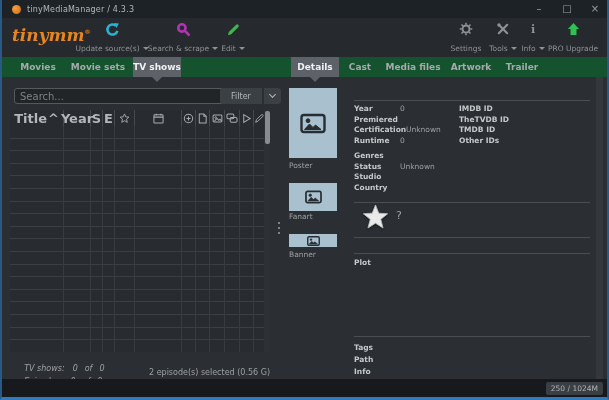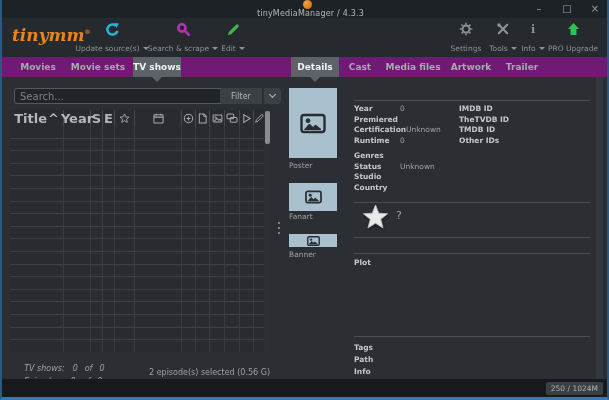--- a/index.html
+++ b/index.html
@@ -5,40 +5,40 @@
   * { margin:0; padding:0; box-sizing:border-box; }
   body { background:#0e0f11; font-family:"DejaVu Sans", sans-serif; }
   .win {
     position:relative; width:609px; height:400px; overflow:hidden;
     background:#2b2f33;
     border-left:2px solid #2a5a84; border-right:2px solid #2a5a84;
     border-bottom:3px solid #2e7bbf;
   }
   
   .titlebar { position:absolute; left:-2px; top:0; width:609px; height:18px;
-    background:#1d2226; display:flex; align-items:center; padding-left:12px;flex-direction:column; }
+    background:#1d2226; display:flex; align-items:center; padding-left:12px; }
   .app-ico { width:9px; height:9px; border-radius:50%;
     background:radial-gradient(circle at 35% 35%, #f3a13c, #c96a12); margin-right:6px; }
   .title-text { font-size:8px; color:#b4b7b9; letter-spacing:.2px; }
   .win-btns { position:absolute; right:8px; top:0; height:18px; display:flex; gap:16px; align-items:center; }
   .win-btn { color:#9b9ea1; font-size:10px; line-height:18px; width:12px; text-align:center; cursor:default; }
   
   .toolbar { position:absolute; left:-2px; top:18px; width:609px; height:39px; background:#26292d; }
   .logo { position:absolute; left:12px; top:7px; font-family:"DejaVu Serif", serif;
     font-style:italic; font-weight:bold; font-size:17px; color:#e8851c; }
   .logo sup { font-size:6px; vertical-align:super; }
   .tb-item { position:absolute; top:3px; height:34px; display:flex; flex-direction:column;
     align-items:center; justify-content:space-between; padding-bottom:2px; }
   .tb-ico { height:16px; display:flex; align-items:center; }
   .tb-label { font-size:7.5px; color:#8f9295; white-space:nowrap; display:flex; align-items:center; }
   .caret { display:inline-block; width:0; height:0; border-left:3px solid transparent;
     border-right:3px solid transparent; border-top:3.5px solid #8f9295; margin-left:3px; }
   .info-glyph { font-size:11px; font-weight:bold; color:#8f9295; font-family:"DejaVu Serif", serif; }
   
-  .tabstrip { position:absolute; left:-2px; top:57px; width:609px; height:20px; background:#701a75; }
+  .tabstrip { position:absolute; left:-2px; top:57px; width:609px; height:20px; background:#14532d; }
   .tab { position:absolute; top:0; height:20px; display:flex; align-items:center; justify-content:center;
     font-size:9px; font-weight:bold; color:#a7aaad; }
   .tab.selected { background:#5d6268; color:#f0f1f2; }
   .tab.selected::after { content:""; position:absolute; left:50%; bottom:-5px; margin-left:-5px;
     border-left:5px solid transparent; border-right:5px solid transparent; border-top:5px solid #5d6268; }
   
   .search-input { position:absolute; left:12px; top:88px; width:237px; height:16px;
     background:#212528; border:1px solid #55595d; border-radius:3px; color:#c7cacd;
     font-size:10px; padding:0 5px; font-family:"DejaVu Sans", sans-serif; outline:none; }
   .search-input::placeholder { color:#7d8184; }

